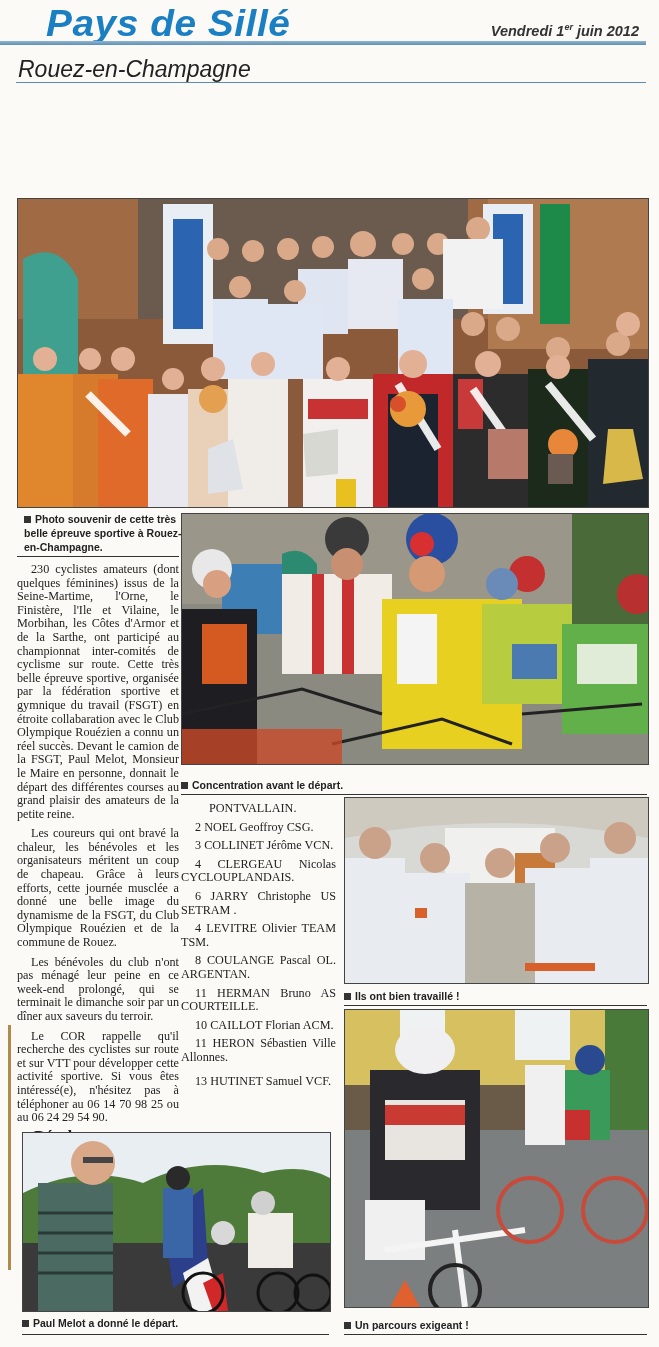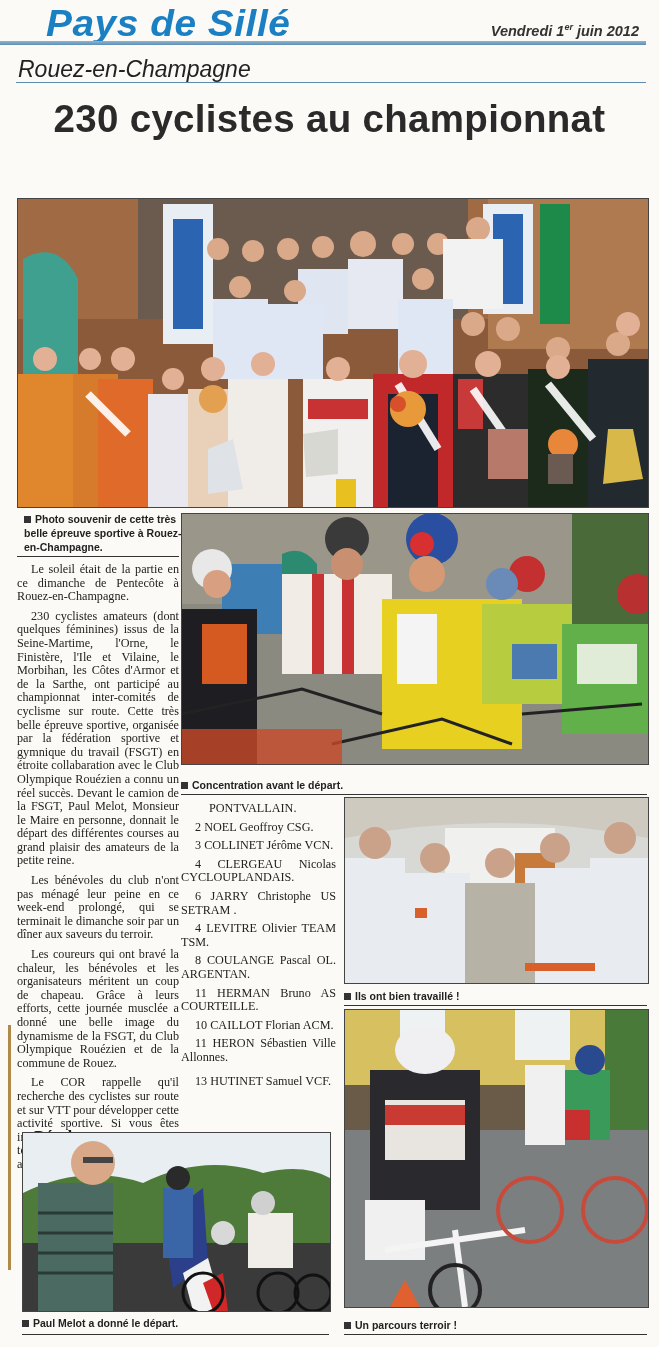--- a/index.html
+++ b/index.html
@@ -53,21 +53,20 @@
 </style>
 </head>
 <body>
 
 <div class="abs section-title">Pays de Sillé</div>
 <div class="abs date"><span>Vendredi 1</span><sup>er</sup><span> juin 2012</span></div>
 <div class="abs header-rule"></div>
 <div class="abs locality">Rouez-en-Champagne</div>
 <div class="abs locality-rule"></div>
 <div class="abs headline">
-  <div>230 cyclistes au championnat</div>
 </div>
 
 <div class="abs photo" style="left:17px; top:198px; width:630px; height:308px;">
   <svg width="630" height="308" viewBox="0 0 630 308">
     <rect width="630" height="308" fill="#8a5a3a"></rect>
     <rect x="0" y="0" width="630" height="120" fill="#a06a45"></rect>
     <rect x="120" y="0" width="330" height="120" fill="#6b5a4e"></rect>
     <rect x="470" y="0" width="160" height="150" fill="#b07a50"></rect>
 
     <path d="M5 60 Q40 40 60 80 L60 190 L5 190 Z" fill="#3fa08f"></path>
@@ -200,24 +199,23 @@
     </g>
     <rect x="0" y="215" width="160" height="35" fill="#c84a2a" opacity="0.8"></rect>
   </svg>
 </div>
 <div class="abs caption" style="left:181px; top:778px; width:466px;">
   <span class="bullet"></span><span>Concentration avant le départ.</span>
 </div>
 <div class="abs caption-rule" style="left:181px; top:794px; width:466px;"></div>
 
 <div class="abs col" style="left:17px; top:563px; width:162px;">
-  <p>Le soleil était de la partie en ce dimanche de Pentecôte à Rouez-en-Champagne.</p>
   <p>230 cyclistes amateurs (dont quelques féminines) issus de la Seine-Martime, l'Orne, le Finistère, l'Ile et Vilaine, le Morbihan, les Côtes d'Armor et de la Sarthe, ont participé au championnat inter-comités de cyclisme sur route. Cette très belle épreuve sportive, organisée par la fédération sportive et gymnique du travail (FSGT) en étroite collabaration avec le Club Olympique Rouézien a connu un réel succès. Devant le camion de la FSGT, Paul Melot, Monsieur le Maire en personne, donnait le départ des différentes courses au grand plaisir des amateurs de la petite reine.</p>
+  <p>Les coureurs qui ont bravé la chaleur, les bénévoles et les organisateurs méritent un coup de chapeau. Grâce à leurs efforts, cette journée musclée a donné une belle image du dynamisme de la FSGT, du Club Olympique Rouézien et de la commune de Rouez.</p>
   <p>Les bénévoles du club n'ont pas ménagé leur peine en ce week-end prolongé, qui se terminait le dimanche soir par un dîner aux saveurs du terroir.</p>
-  <p>Les coureurs qui ont bravé la chaleur, les bénévoles et les organisateurs méritent un coup de chapeau. Grâce à leurs efforts, cette journée musclée a donné une belle image du dynamisme de la FSGT, du Club Olympique Rouézien et de la commune de Rouez.</p>
   <p>Le COR rappelle qu'il recherche des cyclistes sur route et sur VTT pour développer cette activité sportive. Si vous êtes intéressé(e), n'hésitez pas à téléphoner au 06 14 70 98 25 ou au 06 24 29 54 90.</p>
 </div>
 <div class="abs" style="left:34px; top:1086px; width:150px;margin-top:42px;">
   <div class="results-title">Résultats :</div>
   <div class="col result-line" style="text-indent:0;text-decoration:underline;">1 COURCIER Fabien ECC</div>
 </div>
 <div class="abs side-bar" style="top:1025px; height:245px;"></div>
 
 <div class="abs col" style="left:181px; top:802px; width:155px;">
   <div class="result-line" style="text-indent:0;margin-left:28px;">PONTVALLAIN.</div>
@@ -284,21 +282,21 @@
     <rect x="205" y="60" width="60" height="70" fill="#3a9a5a"></rect>
     <rect x="200" y="100" width="45" height="30" fill="#c83030"></rect>
     <circle cx="245" cy="50" r="15" fill="#2a4a90"></circle>
     <circle cx="185" cy="200" r="32" fill="none" stroke="#c84a3a" stroke-width="4"></circle>
     <circle cx="270" cy="200" r="32" fill="none" stroke="#c84a3a" stroke-width="4"></circle>
     <rect x="180" y="55" width="40" height="80" fill="#f0f0f0"></rect>
     <path d="M60 270 L75 297 L45 297 Z" fill="#e06030"></path>
   </svg>
 </div>
 <div class="abs caption" style="left:344px; top:1318px; width:303px;">
-  <span class="bullet"></span><span>Un parcours terroir !</span>
+  <span class="bullet"></span><span>Un parcours exigeant !</span>
 </div>
 <div class="abs caption-rule" style="left:344px; top:1334px; width:303px;"></div>
 
 <div class="abs photo" style="left:22px; top:1132px; width:307px; height:178px;">
   <svg width="307" height="178" viewBox="0 0 307 178">
     <rect width="307" height="178" fill="#e8eef2"></rect>
     <path d="M0 60 Q60 30 120 50 Q180 20 240 40 Q280 30 307 45 L307 178 L0 178 Z" fill="#4e7a3a"></path>
     <rect x="0" y="110" width="307" height="68" fill="#3a3a3a"></rect>
 
     <rect x="15" y="50" width="75" height="128" fill="#4a6a62"></rect>

